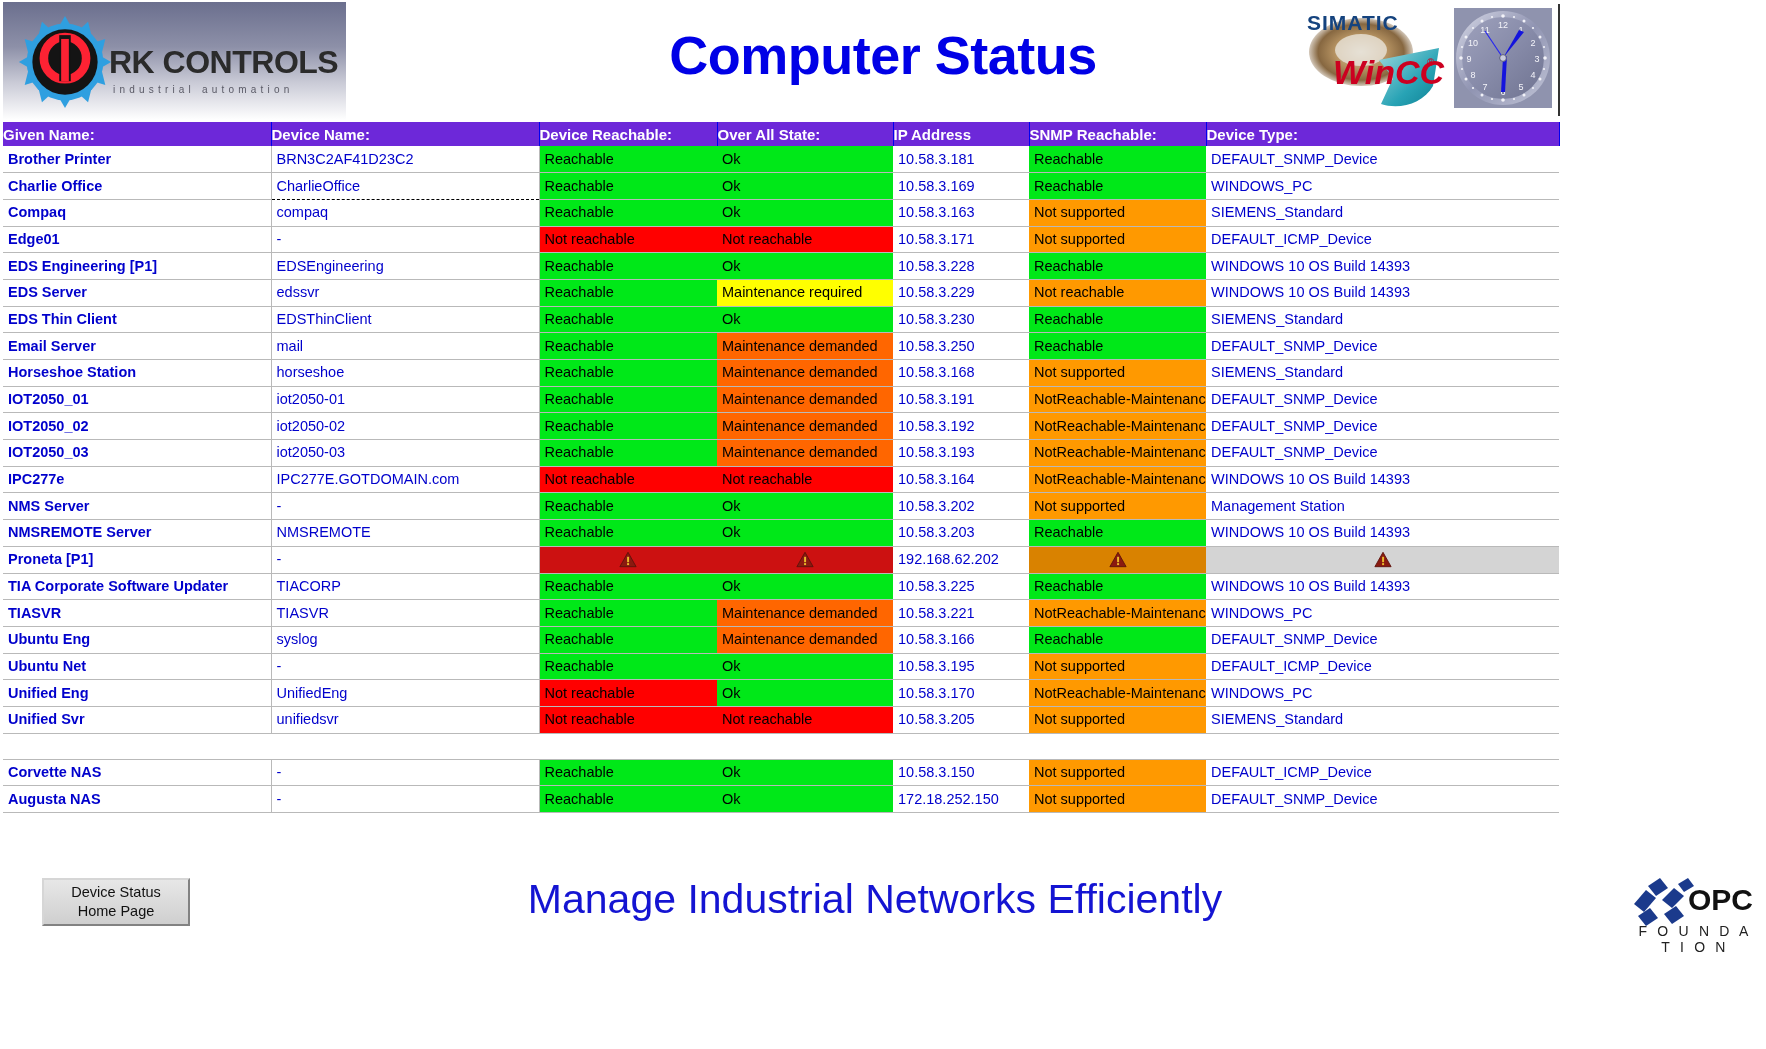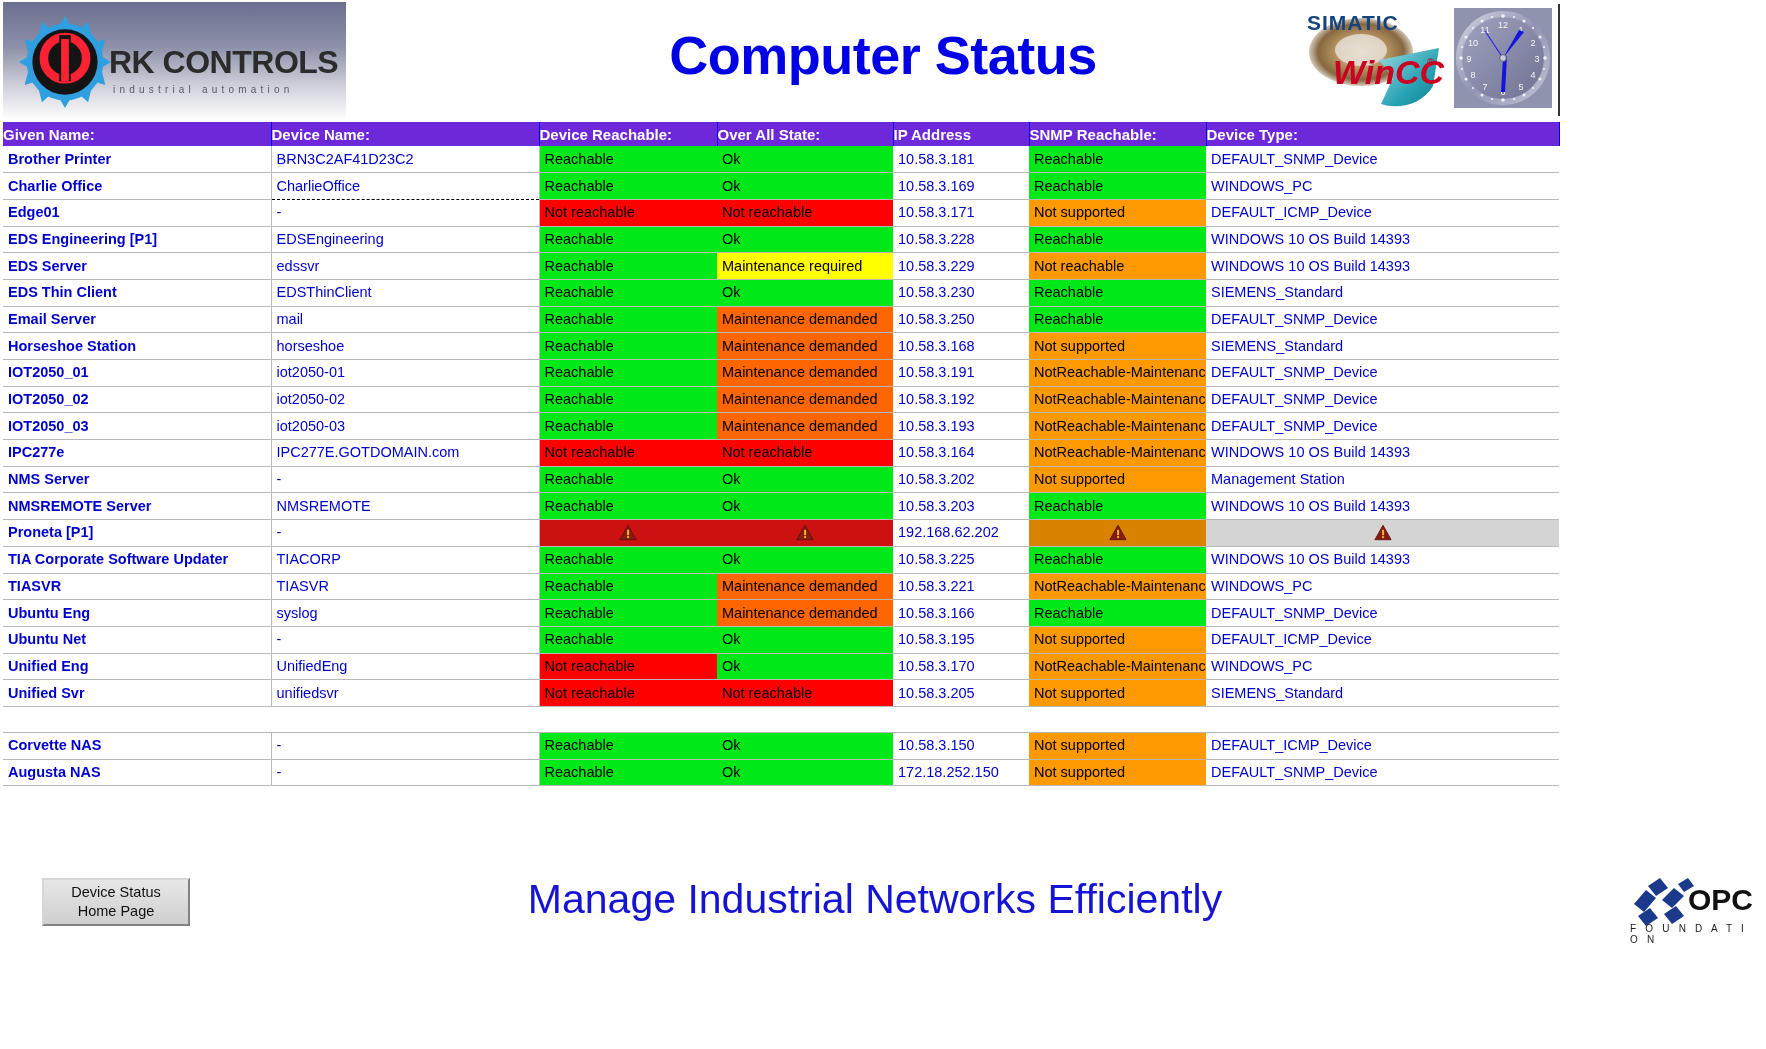--- a/index.html
+++ b/index.html
@@ -121,21 +121,21 @@
     margin-left:32px;
   }
   .tagline {
     position:absolute; left:330px; top:8px; width:1090px;
     text-align:center; color:#1414D2;
     font-size:41px; font-family:"Liberation Sans", sans-serif;
   }
   .opc-logo { position:absolute; left:1630px; top:6px; width:130px; height:60px; }
   .opc-found {
     position:absolute; left:1630px; top:55px; width:130px;
-    font-size:10px; letter-spacing:3.2px; color:#222; 
+    font-size:14px; letter-spacing:3.2px; color:#222; text-align:center;
     font-family:"Liberation Sans", sans-serif;
   }
 </style>
 </head>
 <body>
 
 <div class="header">
 
   <div class="logo-rk">
     <span class="gearmark">
@@ -284,20 +284,29 @@
         <tr class="drow">
           <td class="given">Charlie Office</td>
           <td class="devname dashed">CharlieOffice</td>
           <td class="state s-green">Reachable</td>
           <td class="state s-green">Ok</td>
           <td class="ip">10.58.3.169</td>
           <td class="state s-green">Reachable</td>
           <td class="devtype">WINDOWS_PC</td>
         </tr>
         <tr class="drow">
+          <td class="given">Compaq</td>
+          <td class="devname">compaq</td>
+          <td class="state s-green">Reachable</td>
+          <td class="state s-green">Ok</td>
+          <td class="ip">10.58.3.163</td>
+          <td class="state s-orange">Not supported</td>
+          <td class="devtype">SIEMENS_Standard</td>
+        </tr>
+        <tr class="drow">
           <td class="given">Edge01</td>
           <td class="devname">-</td>
           <td class="state s-red">Not reachable</td>
           <td class="state s-red">Not reachable</td>
           <td class="ip">10.58.3.171</td>
           <td class="state s-orange">Not supported</td>
           <td class="devtype">DEFAULT_ICMP_Device</td>
         </tr>
         <tr class="drow">
           <td class="given">EDS Engineering [P1]</td>

